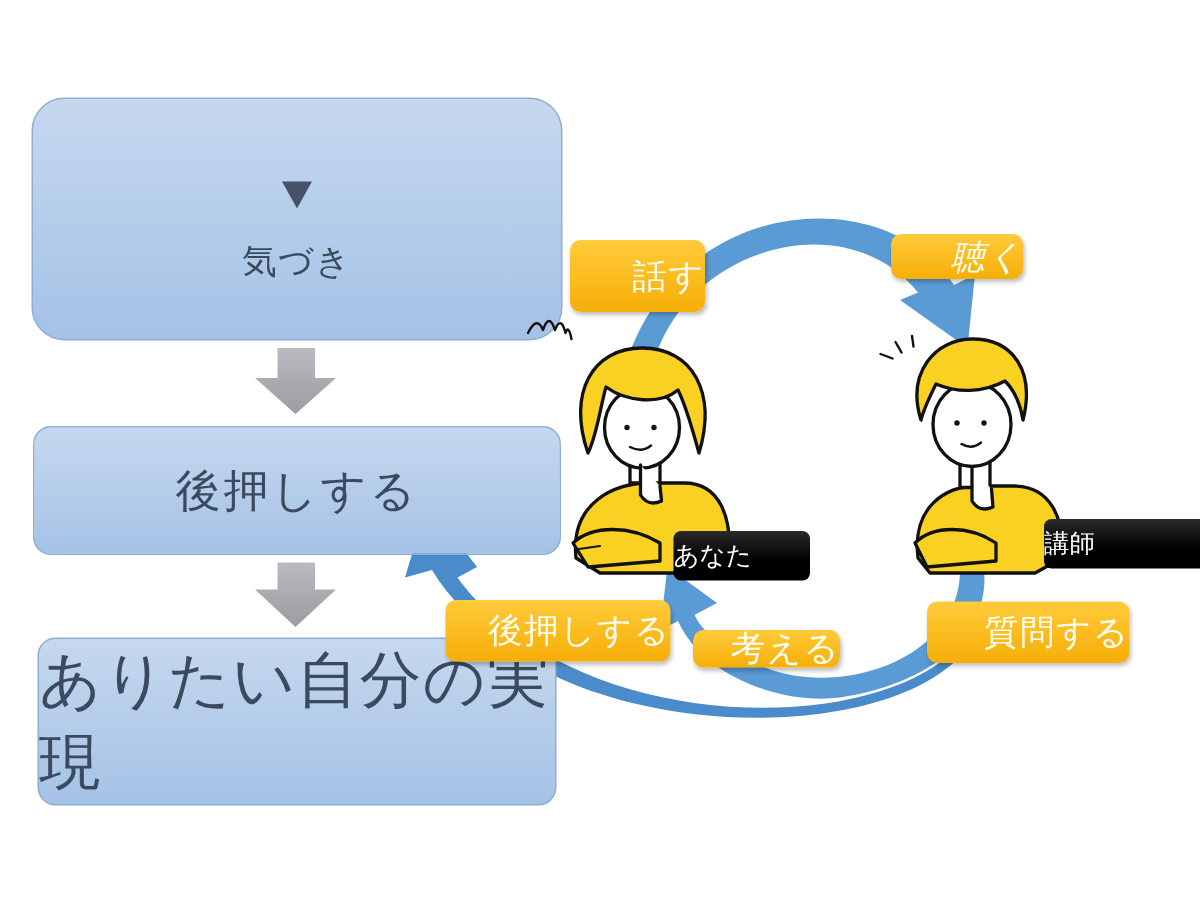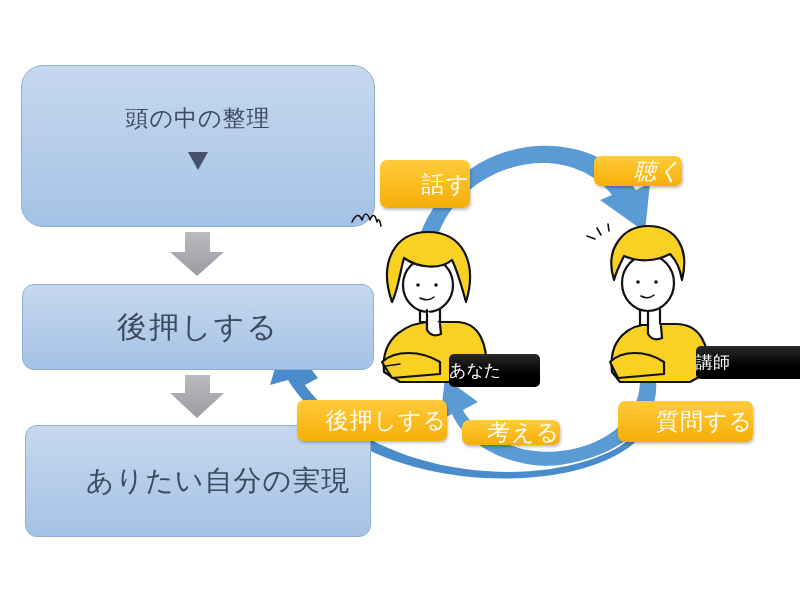--- a/index.html
+++ b/index.html
@@ -4,21 +4,21 @@
 <style>
   html,body{margin:0;padding:0;}
   body{width:800px;height:600px;background:#ffffff;position:relative;overflow:hidden;font-family:"DejaVu Sans",sans-serif;}
   .box{position:absolute;border:1px solid #8eaed6;border-radius:16px;background:linear-gradient(180deg,#c6d8ee 0%,#a4c2e6 100%);color:#3b4a5e;display:flex;flex-direction:column;align-items:center;justify-content:center;box-sizing:border-box;}
   #box1{left:21px;top:65px;width:354px;height:162px;border-radius:22px;}
   #box1 .t{font-size:23px;letter-spacing:1px;}
   #box1 .tri{width:0;height:0;border-left:10px solid transparent;border-right:10px solid transparent;border-top:18px solid #45526a;margin:18px 0 20px 0;}
   #box2{left:22px;top:284px;width:352px;height:86px;border-radius:12px;}
   #box2 .t{font-size:30px;letter-spacing:2px;}
   #box3{left:25px;top:425px;width:346px;height:112px;border-radius:12px;}
-  #box3 .t{font-size:28px;letter-spacing:1px;margin-left:40px;}
+  #box3 .t{font-size:41px;letter-spacing:1px;}
   .tag{position:absolute;background:linear-gradient(180deg,#ffcb3a 0%,#f6ae08 100%);color:#fffdf2;border-radius:7px;box-shadow:1px 2px 3px rgba(0,0,0,0.25);display:flex;align-items:center;justify-content:flex-end;font-size:23px;letter-spacing:1px;}
   .name{position:absolute;background:linear-gradient(180deg,#2a2a2a 0%,#000 60%);color:#fff;border-radius:5px;display:flex;align-items:center;font-size:17px;}
   svg.overlay{position:absolute;left:0;top:0;}
 </style>
 </head>
 <body>
 
 <svg class="overlay" width="800" height="600">
   <defs>
     <linearGradient id="ga" x1="0" y1="0" x2="0" y2="1">
@@ -31,22 +31,22 @@
 
   <path d="M 640 380 C 640 440, 560 465, 510 445 C 490 437, 470 425, 463 410 L 478 402 L 445 378 L 440 420 L 452 414 C 468 450, 520 470, 560 465 C 625 455, 660 420, 656 380 Z" fill="#5b9bd5"></path>
 
   <path d="M 640 430 C 590 485, 430 490, 340 420 C 322 406, 312 395, 305 385 L 318 378 L 285 335 L 270 385 L 288 380 C 300 400, 320 420, 350 440 C 440 495, 600 490, 645 432 Z" fill="#4a8ccb"></path>
 
   <path d="M 185 232 L 210 232 L 210 252 L 224 252 L 197 276 L 170 252 L 185 252 Z" fill="url(#ga)"></path>
   <path d="M 185 375 L 210 375 L 210 393 L 224 393 L 197 418 L 170 393 L 185 393 Z" fill="url(#ga)"></path>
 </svg>
 
 <div class="box" id="box1">
-  <div class="t">頭の中の整理</div>
   <div class="tri"></div>
+  <div class="t">気づき</div>
 </div>
 <div class="box" id="box2">
   <div class="t">後押しする</div>
 </div>
 <div class="box" id="box3">
   <div class="t">ありたい自分の実現</div>
 </div>
 
 <svg class="overlay" width="800" height="600">
 

